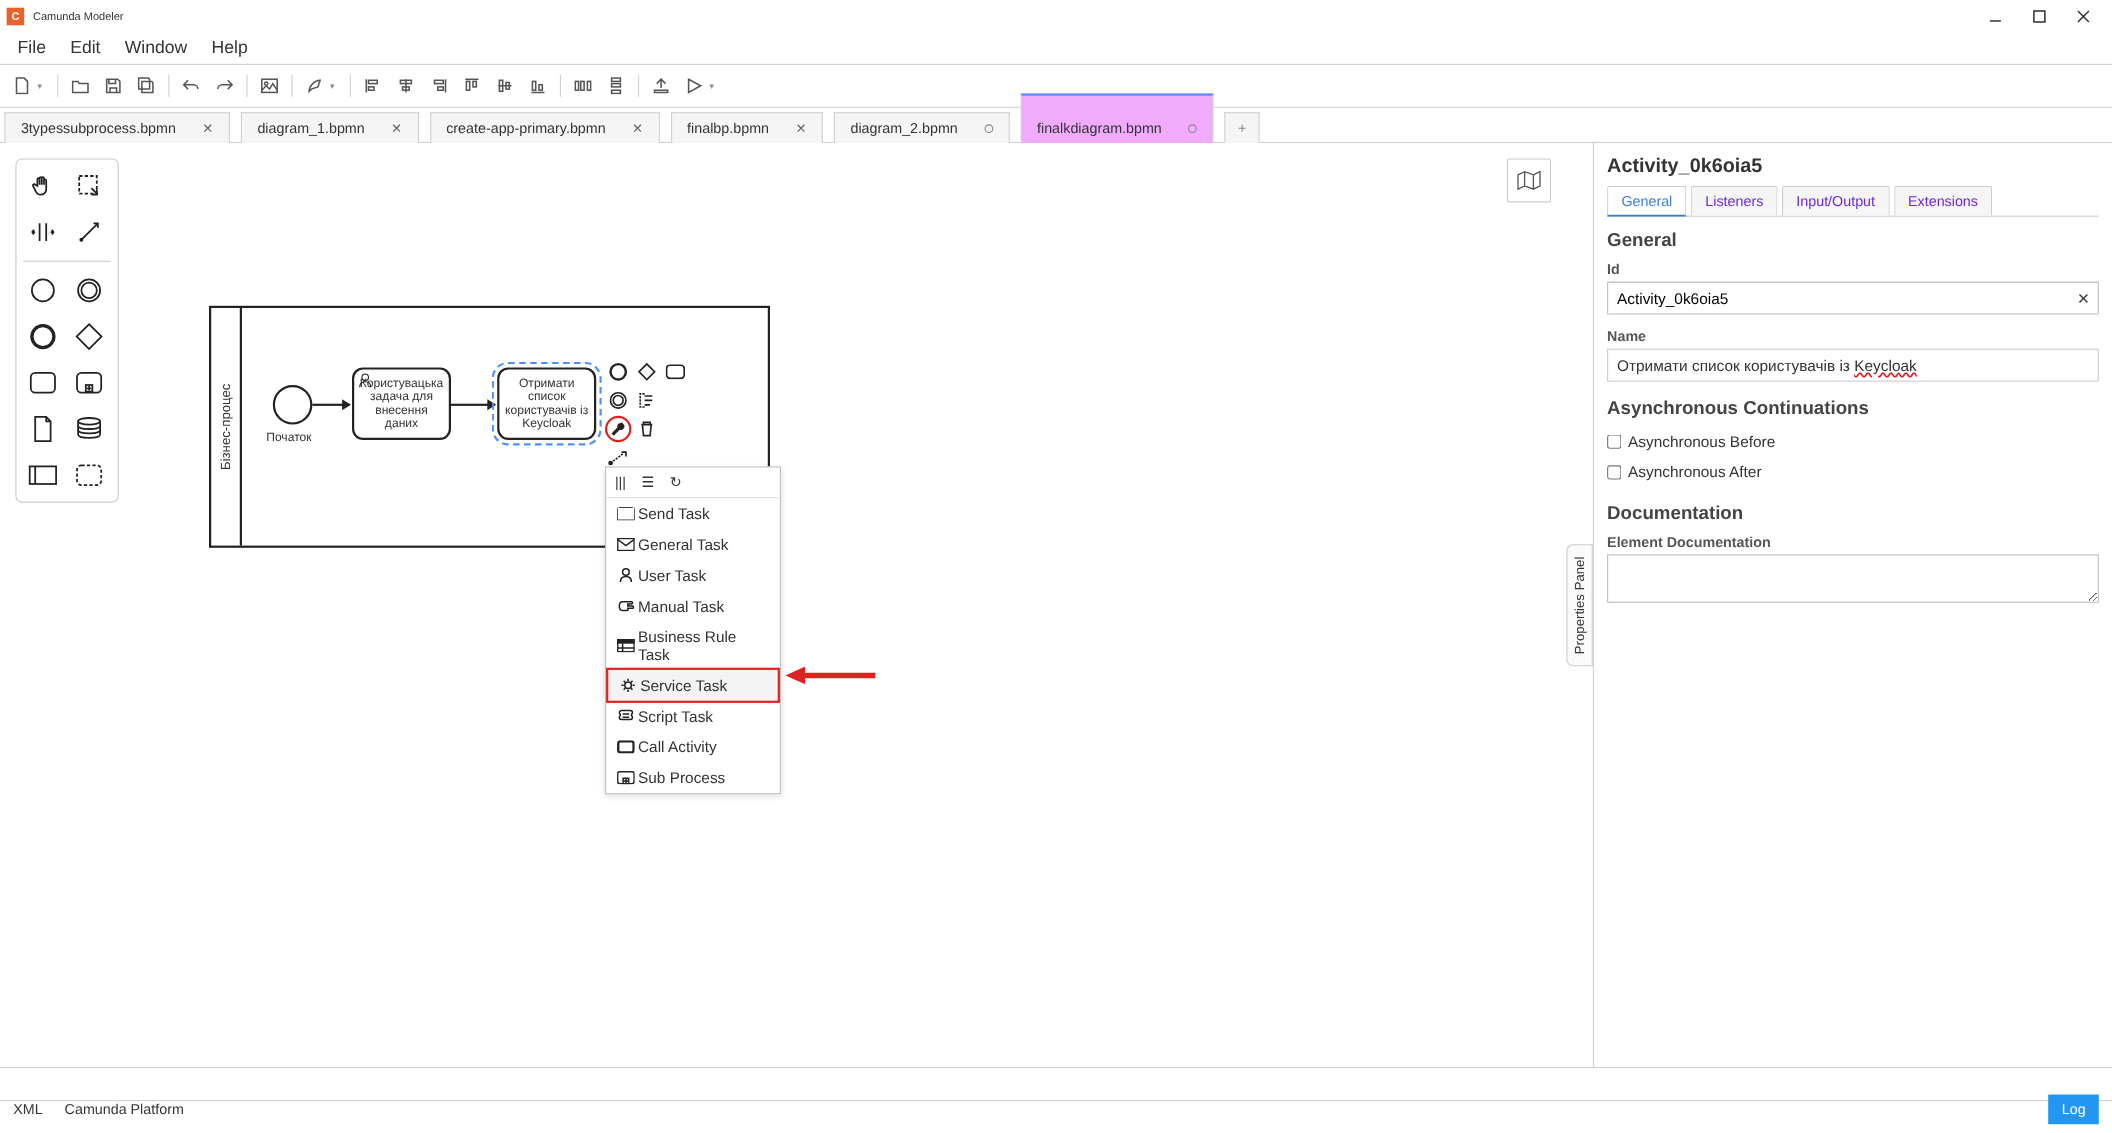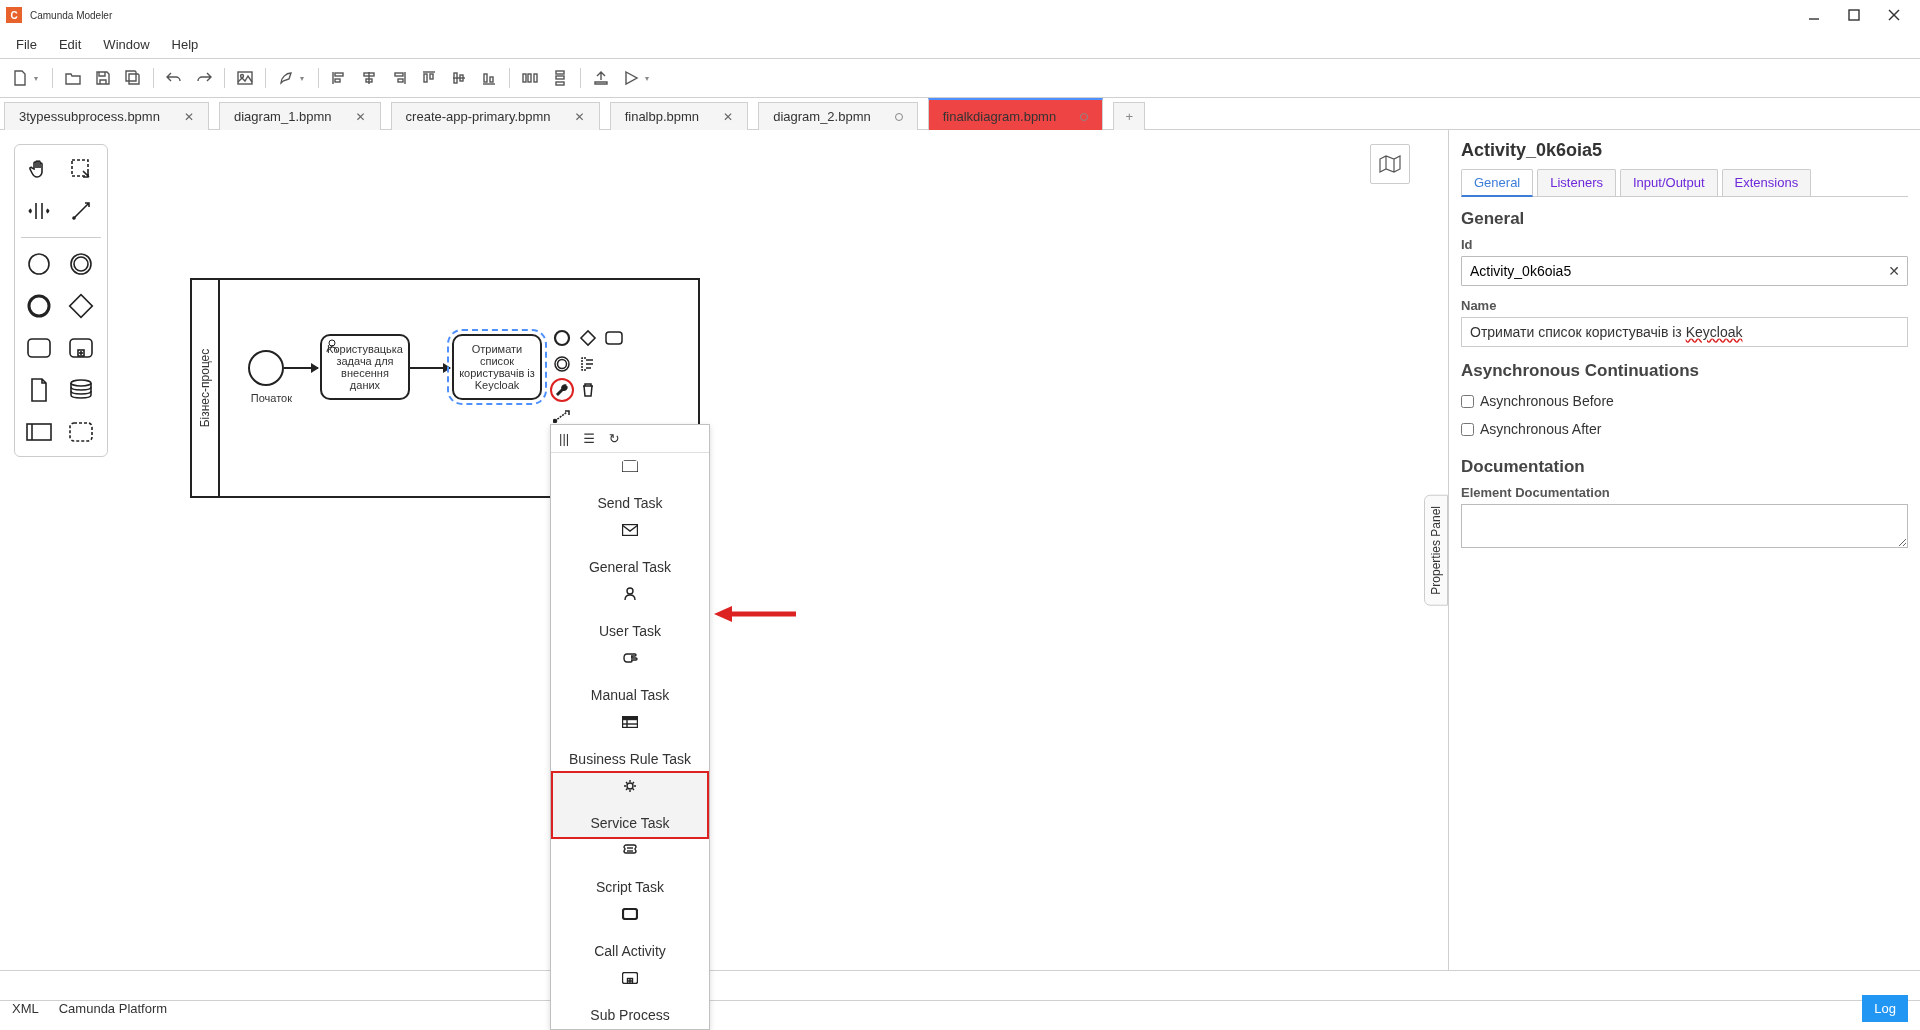--- a/index.html
+++ b/index.html
@@ -7,33 +7,33 @@
 
 
 .titlebar { height: 30px; display: flex; align-items: center; padding: 0 6px; }
 .titlebar .app-icon { width: 16px; height: 16px; background: #e8632c; margin-right: 8px; display: inline-flex; align-items: center; justify-content: center; color: #fff; font-size: 10px; font-weight: bold; }
 .titlebar .app-title { font-size: 10px; }
 .win-controls { margin-left: auto; display: flex; gap: 24px; padding-right: 12px; }
 .win-btn { width: 16px; height: 16px; cursor: pointer; display: inline-flex; align-items: center; justify-content: center; }
 
 
 .menubar { height: 28px; display: flex; align-items: center; gap: 2px; padding: 0 6px; }
-.menubar span { padding: 2px 10px; cursor: pointer; font-size: 13px; }
+.menubar span { padding: 2px 10px; cursor: pointer; font-size: 16px; }
 
 
 .toolbar { height: 40px; border-top: 1px solid #d0d0d0; border-bottom: 1px solid #d0d0d0; display: flex; align-items: center; padding: 0 6px; gap: 2px; }
 .tb { width: 28px; height: 28px; display: inline-flex; align-items: center; justify-content: center; cursor: pointer; color: #555; }
 .tb svg { width: 16px; height: 16px; stroke: #555; fill: none; stroke-width: 1.4; }
 .tb-sep { width: 1px; height: 20px; background: #d0d0d0; margin: 0 4px; }
 .tb-dd { width: 8px; font-size: 8px; color: #888; margin-left: -2px; margin-right: 4px; }
 
 
 .tabbar { height: 32px; display: flex; align-items: flex-end; padding: 0 4px; border-bottom: 1px solid #d0d0d0; }
 .tab { border: 1px solid #d0d0d0; border-bottom: none; padding: 6px 14px; margin-right: 10px; font-size: 13px; background: #f5f5f5; display: flex; align-items: center; gap: 24px; cursor: pointer; position: relative; top: 1px; }
-.tab.active { background: #ef4444; border-top: 2px solid #4d90fe; padding-top: 9px; }
+.tab.active { background: #f0abfc; border-top: 2px solid #4d90fe; padding-top: 22px; }
 .tab .close { font-size: 12px; color: #666; }
 .tab .dirty { width: 8px; height: 8px; border: 1px solid #888; border-radius: 50%; }
 .tab-add { border: 1px solid #d0d0d0; border-bottom: none; width: 32px; height: 28px; display: flex; align-items: center; justify-content: center; cursor: pointer; position: relative; top: 1px; color: #888; background: #f5f5f5;}
 
 
 .workspace { display: flex; height: calc(1030px - 30px - 28px - 40px - 32px - 30px - 30px); }
 
 
 .palette { width: 94px; border: 1px solid #ccc; margin: 14px 0 0 14px; border-radius: 6px; display: flex; flex-direction: column; padding: 6px; gap: 6px; height: fit-content; }
 .pal-row { display: flex; gap: 6px; }
@@ -45,38 +45,38 @@
 .canvas { flex: 1; position: relative; margin-left: 10px; }
 .minimap { position: absolute; top: 14px; right: 14px; width: 40px; height: 40px; border: 1px solid #ccc; border-radius: 2px; display: flex; align-items: center; justify-content: center; cursor: pointer; }
 
 
 .pool { position: absolute; left: 72px; top: 148px; width: 510px; height: 220px; border: 2px solid #222; }
 .pool-lane-label { position: absolute; left: 0; top: 0; width: 28px; height: 100%; border-right: 2px solid #222; display: flex; align-items: center; justify-content: center; }
 .pool-lane-label span { transform: rotate(-90deg); white-space: nowrap; font-size: 12px; }
 
 
 .start-event { position: absolute; width: 36px; height: 36px; border: 2px solid #222; border-radius: 50%; }
-.start-label { position: absolute; font-size: 11px; text-align: right; }
+.start-label { position: absolute; font-size: 11px; text-align: left; }
 .task { position: absolute; width: 90px; height: 66px; border: 2px solid #222; border-radius: 10px; display: flex; align-items: center; justify-content: center; text-align: center; font-size: 11px; padding: 4px; }
 .task.selected { outline: 2px dashed #4d90fe; outline-offset: 3px; }
 .task-marker { position: absolute; top: 3px; left: 3px; }
 .arrow { position: absolute; height: 2px; background: #222; }
 .arrow::after { content: ""; position: absolute; right: -1px; top: -4px; border-left: 8px solid #222; border-top: 5px solid transparent; border-bottom: 5px solid transparent; }
 
 
 .ctx-pad { position: absolute; display: grid; grid-template-columns: repeat(3, 24px); grid-auto-rows: 24px; gap: 2px; }
 .ctx-item { width: 24px; height: 24px; display: flex; align-items: center; justify-content: center; cursor: pointer; }
 .ctx-item svg { stroke: #222; fill: none; stroke-width: 1.5; }
 .wrench-highlight { border: 2px solid #d22; border-radius: 50%; padding: 1px; }
 
 
 .replace-menu { position: absolute; width: 160px; background: #fff; border: 1px solid #c0c0c0; box-shadow: 0 2px 6px rgba(0,0,0,0.15); }
 .rm-header { display: flex; padding: 6px 8px; gap: 14px; border-bottom: 1px solid #e0e0e0; }
 .rm-header span { cursor: pointer; font-size: 13px; }
-.rm-item { display: flex; align-items: center; gap: 22px; padding: 6px 10px; font-size: 14px; cursor: pointer; flex-direction: column; }
+.rm-item { display: flex; align-items: center; gap: 3px; padding: 6px 10px; font-size: 14px; cursor: pointer; }
 .rm-item.highlighted { border: 2px solid #d22; background: #f3f3f3; margin: -2px 0; position: relative; z-index: 1; }
 .rm-icon { width: 16px; height: 14px; display: inline-flex; align-items: center; justify-content: center; }
 .rm-icon svg { stroke: #222; fill: none; stroke-width: 1.4; }
 
 
 .red-arrow { position: absolute; }
 
 
 .props-wrap { position: relative; display: flex; }
 .props-toggle { writing-mode: vertical-rl; transform: rotate(180deg); padding: 10px 4px; border: 1px solid #ccc; background: #fafafa; font-size: 12px; align-self: center; cursor: pointer; border-top-right-radius: 6px; border-bottom-right-radius: 6px; }

